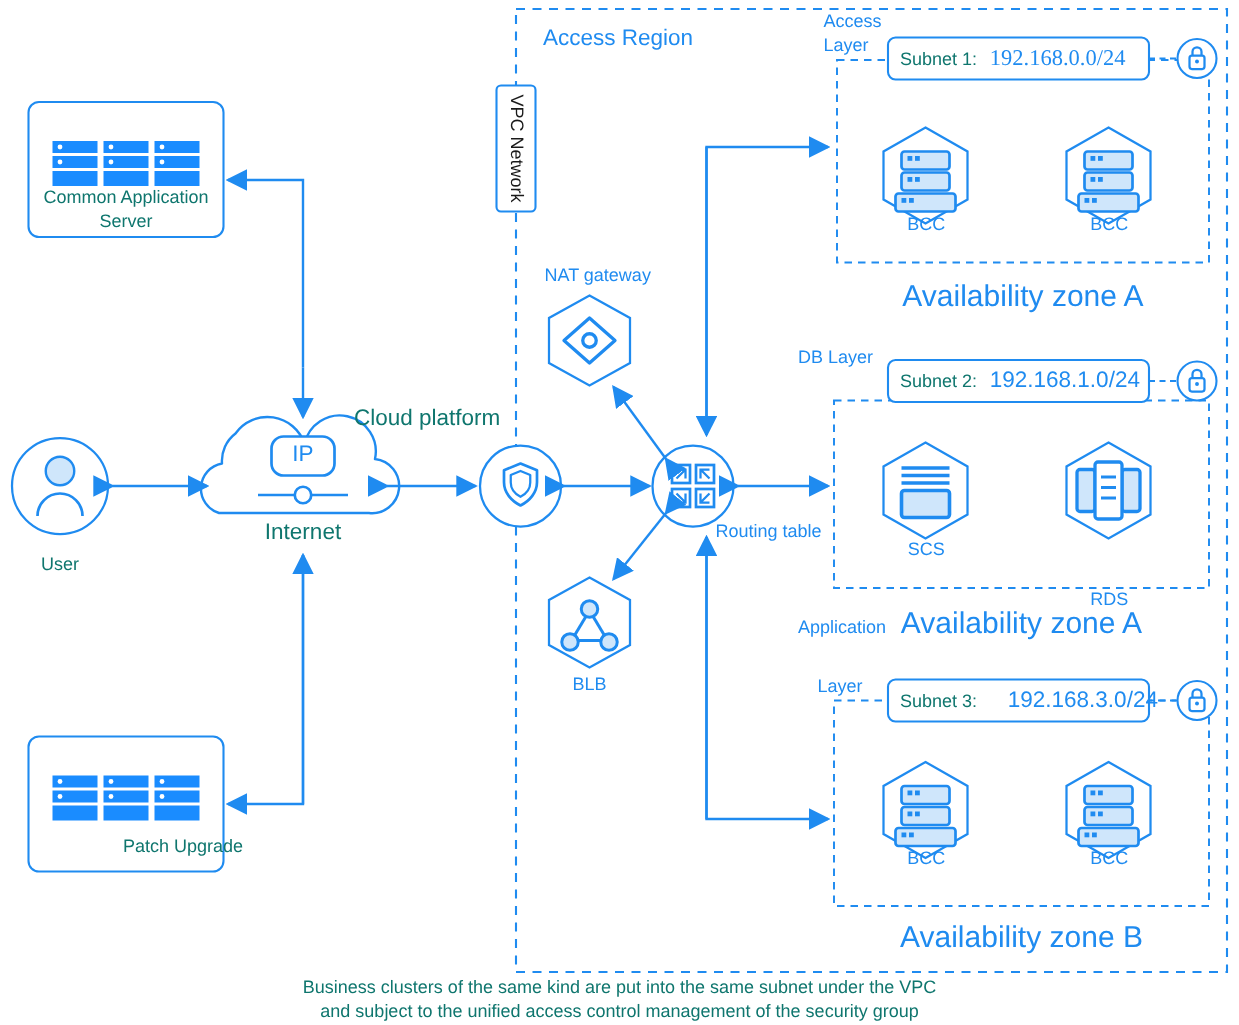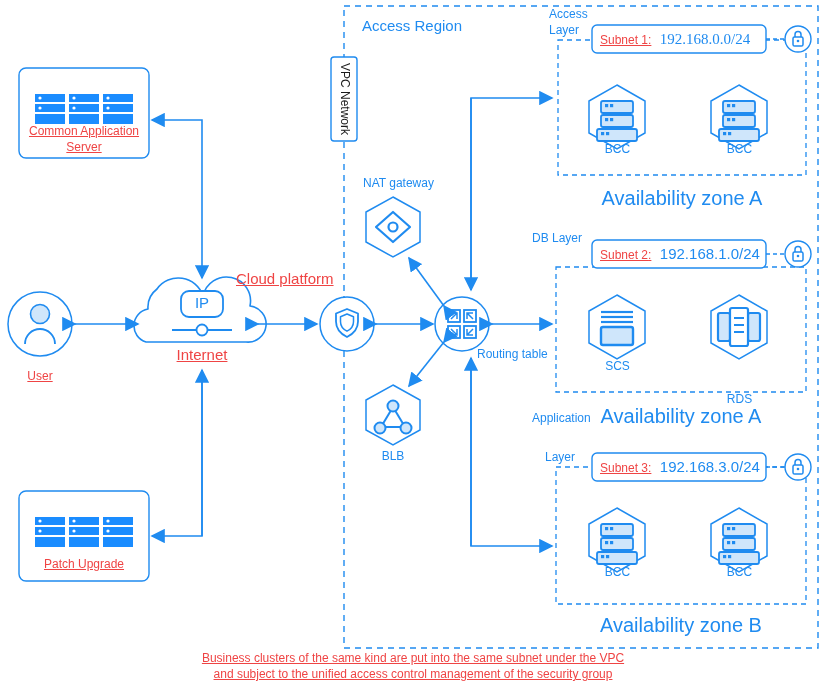--- a/index.html
+++ b/index.html
@@ -1,21 +1,21 @@
 <!DOCTYPE html>
 <html><head>
 <meta charset="utf-8">
 <style>
   html,body{margin:0;padding:0;background:#ffffff;}
   body{width:826px;height:683px;position:relative;overflow:hidden;
        font-family:"Liberation Sans",sans-serif;}
   #canvas{position:absolute;left:0;top:0;width:826px;height:683px;}
   .lbl{position:absolute;white-space:nowrap;line-height:1.15;}
   .blue{color:#1f8bf0;}
-  .black{color:#ef4444;text-decoration:underline;}
+  .black{color:#0f766e;}
   .f13{font-size:12px;}
   .f12{font-size:12px;}
   .f14{font-size:20px;}
   .f15{font-size:15px;}
   .ctr{text-align:center;}
   svg{display:block;}
   .nosel{user-select:none;}
 </style>
 </head>
 <body>
@@ -287,21 +287,21 @@
   </g>
 </svg>
 
 <div class="lbl blue f15 nosel" style="left:362px;top:17px;">Access Region</div>
 
 <div class="lbl blue f12 nosel" style="left:331px;top:57px;width:26px;height:84px;display:flex;align-items:center;justify-content:center;writing-mode:vertical-rl;color:#1a1a1a;">VPC Network</div>
 
 <div class="lbl black f13 ctr nosel" style="left:19px;top:125px;width:130px;">Common Application</div>
 <div class="lbl black f13 ctr nosel" style="left:19px;top:141px;width:130px;">Server</div>
 
-<div class="lbl black f13 ctr nosel" style="left:19px;top:558px;width:130px;">Patch Upgrade</div>
+<div class="lbl black f13 ctr nosel" style="left:19px;top:558px;width:130px;padding-left:38px;">Patch Upgrade</div>
 
 <div class="lbl black f13 ctr nosel" style="left:8px;top:370px;width:64px;">User</div>
 
 <div class="lbl black f15 ctr nosel" style="left:150px;top:346px;width:104px;">Internet</div>
 
 <div class="lbl black f15 nosel" style="left:236px;top:270px;">Cloud platform</div>
 
 <div class="lbl blue f15 nosel" style="left:187px;top:294px;width:30px;text-align:center;font-weight:normal;">IP</div>
 
 <div class="lbl blue f13 nosel" style="left:363px;top:177px;">NAT gateway</div>
@@ -324,20 +324,20 @@
   <span class="blue f15" style="margin-left:4px;">192.168.1.0/24</span>
 </div>
 <div class="lbl blue f13 ctr nosel" style="left:575px;top:360px;width:85px;">SCS</div>
 <div class="lbl blue f13 ctr nosel" style="left:697px;top:360px;width:85px;margin-top:33px;">RDS</div>
 <div class="lbl blue f14 ctr nosel" style="left:556px;top:405px;width:250px;">Availability zone A</div>
 
 <div class="lbl blue f13 nosel" style="left:532px;top:412px;">Application</div>
 <div class="lbl blue f13 nosel" style="left:545px;top:451px;">Layer</div>
 <div class="lbl nosel" style="left:600px;top:458px;">
   <span class="black f13">Subnet 3</span><span class="black f13">:</span>
-  <span class="blue f15" style="margin-left:4px;">192.168.3.0/24</span>
+  <span class="blue f15" style="margin-left:16px;">192.168.3.0/24</span>
 </div>
 <div class="lbl blue f13 ctr nosel" style="left:575px;top:566px;width:85px;">BCC</div>
 <div class="lbl blue f13 ctr nosel" style="left:697px;top:566px;width:85px;">BCC</div>
 <div class="lbl blue f14 ctr nosel" style="left:556px;top:614px;width:250px;">Availability zone B</div>
 
 <div class="lbl black f13 ctr nosel" style="left:63px;top:652px;width:700px;">Business clusters of the same kind are put into the same subnet under the VPC</div>
 <div class="lbl black f13 ctr nosel" style="left:63px;top:668px;width:700px;">and subject  to the unified access control management of the security group</div>
 
 </body></html>

